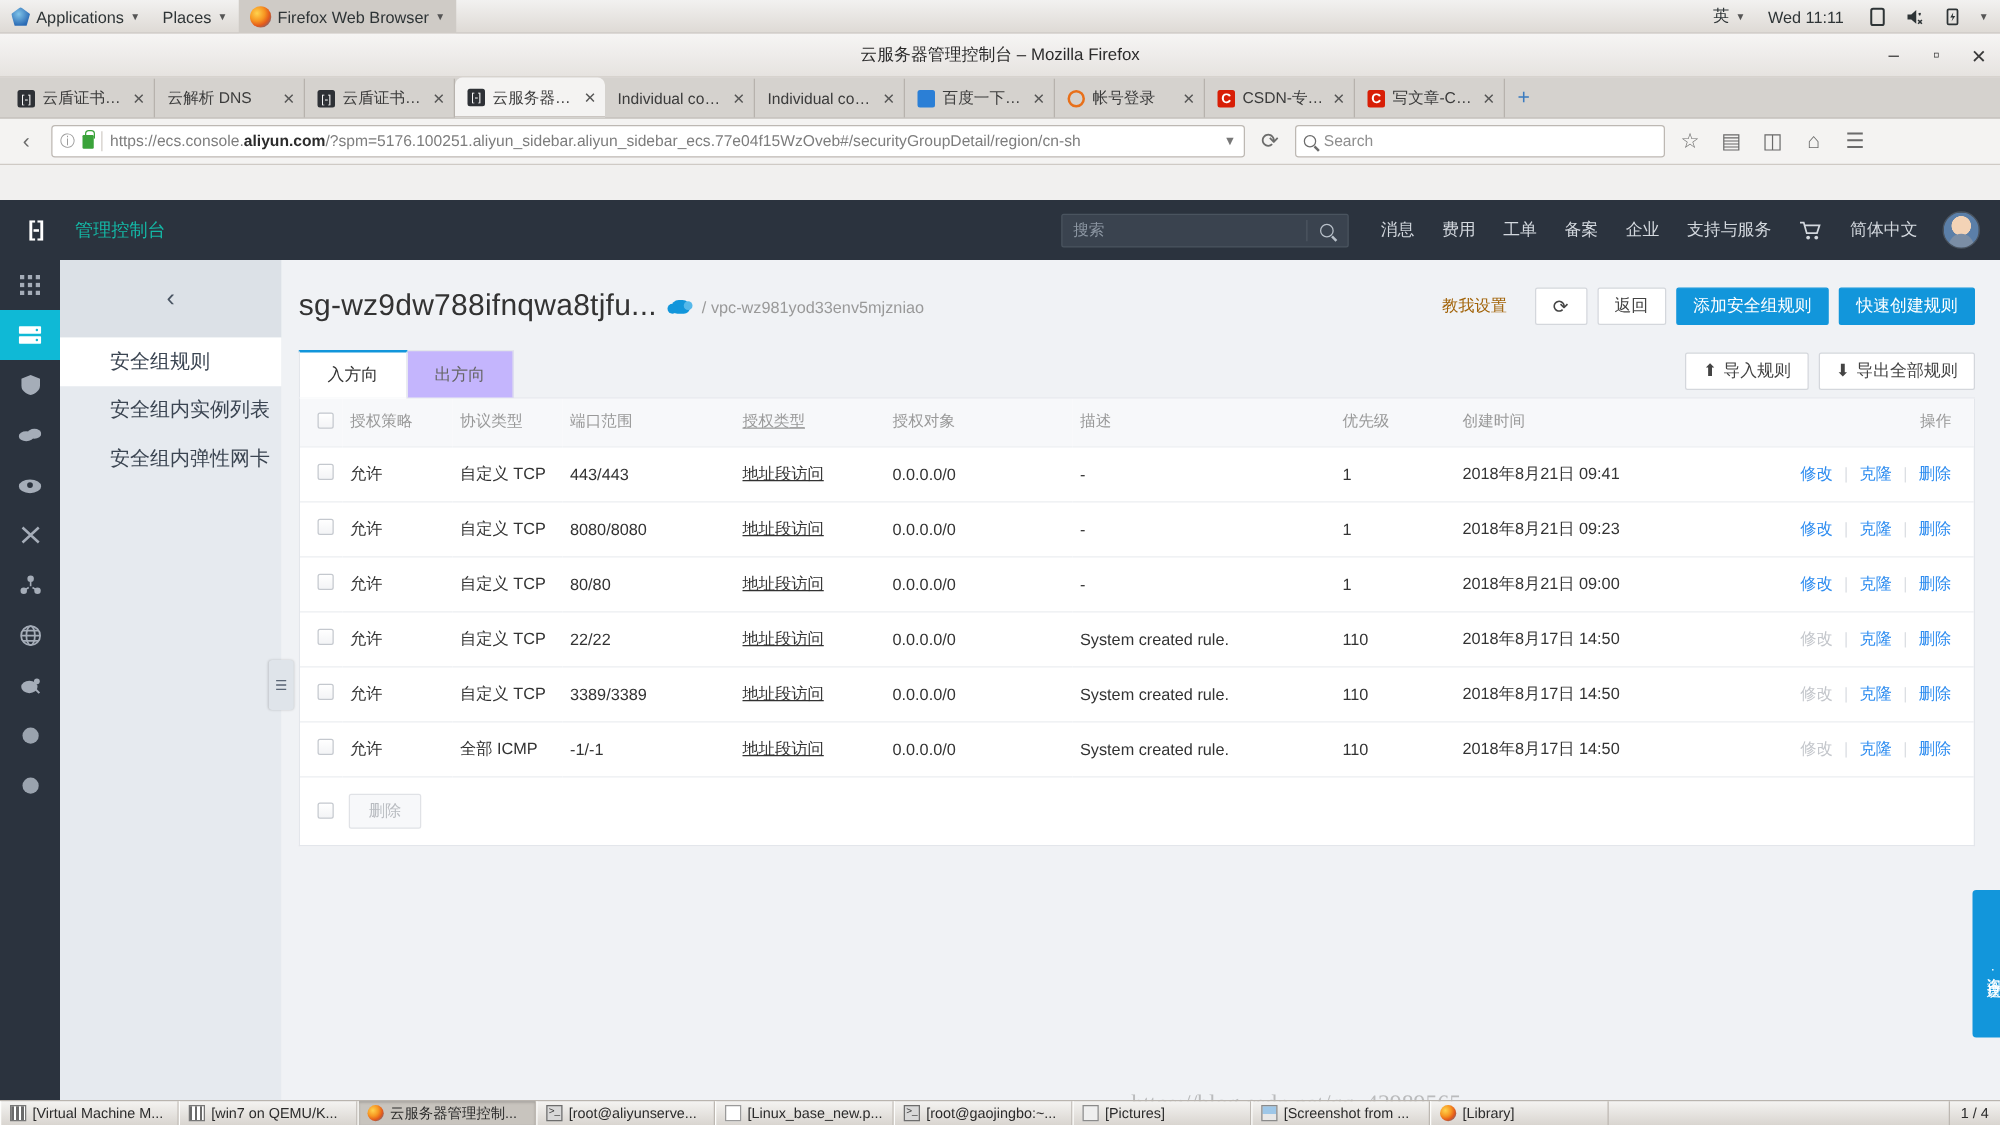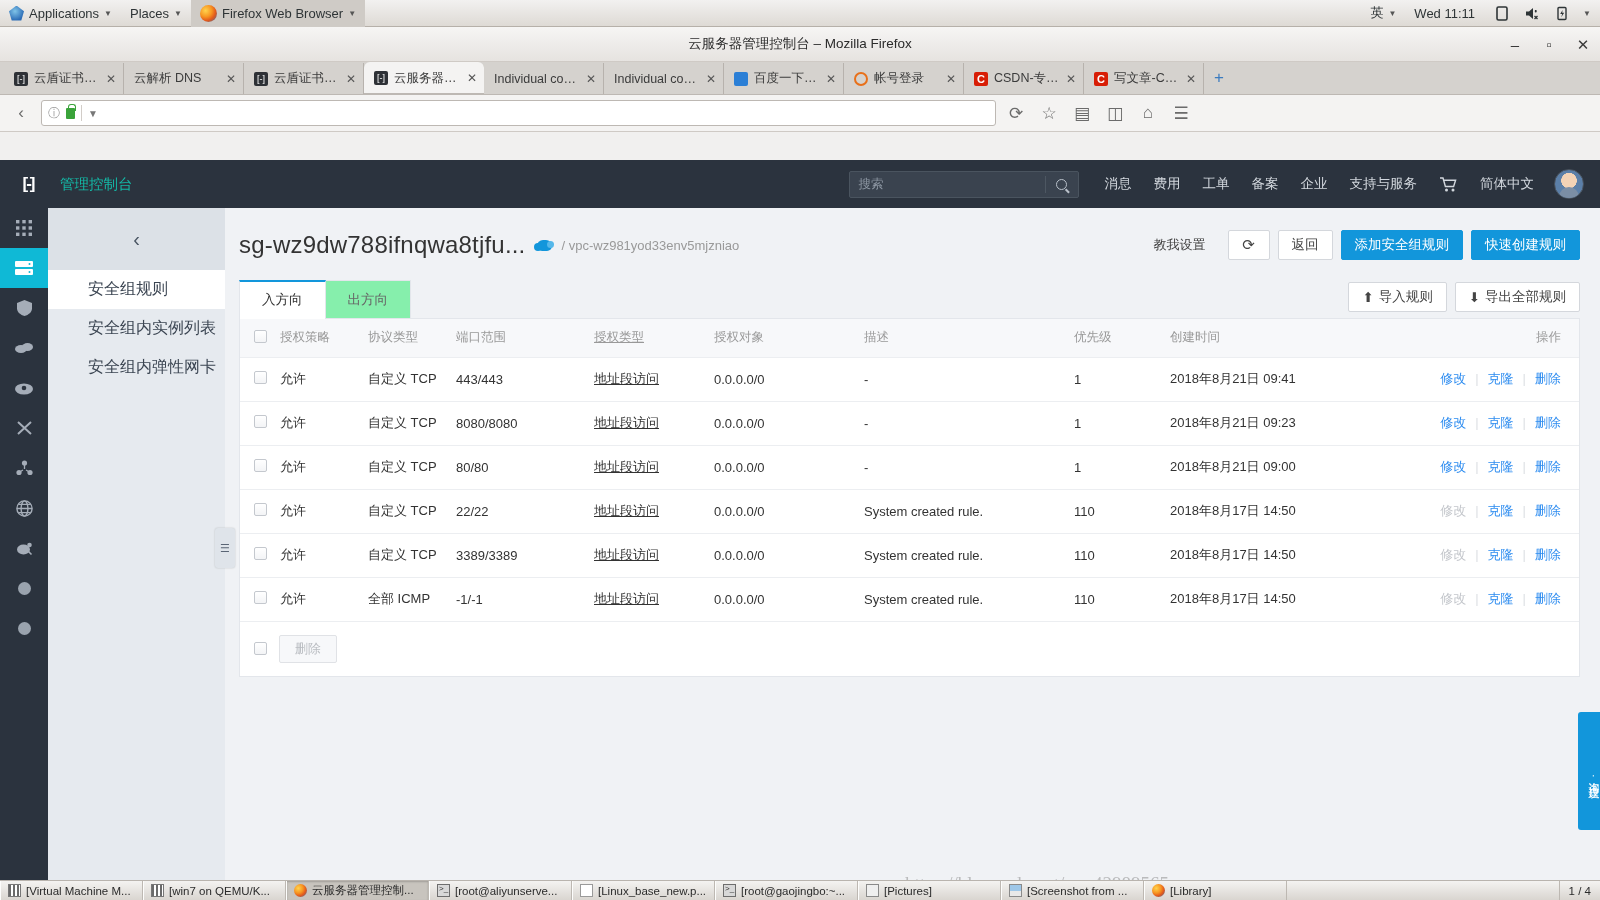--- a/index.html
+++ b/index.html
@@ -142,34 +142,34 @@
   #title-row { display: flex; align-items: center; }
   #sg-title { font-size: 24px; color: #333; font-weight: normal; letter-spacing: .2px; }
   .cloud-ico {
     width: 15px; height: 11px; background: #1296db; border-radius: 6px 6px 5px 5px;
     margin: 0 9px 0 12px; position: relative; flex: 0 0 auto;
   }
   .cloud-ico:before { content:""; position:absolute; left:-3px; top:3px; width:8px; height:8px; background:#1296db; border-radius:50%; }
   .cloud-ico:after { content:""; position:absolute; right:-2px; top:1px; width:7px; height:7px; background:#55b8ea; border-radius:50%; }
   #vpc-name { font-size: 13px; color: #999; }
   #title-row .grow { flex: 1; }
-  #teach { font-size: 13px; color: #404040; margin-right: 14px; }
+  #teach { font-size: 13px; color: #a16207; margin-right: 14px; }
   .btn {
     height: 30px; min-width: 50px; padding: 0 13px; font-size: 13.5px;
     display: flex; align-items: center; justify-content: center;
     border: 1px solid #d4d7dc; background: #fff; color: #444; border-radius: 2px; margin-left: 8px;
     white-space: nowrap;
   }
   .btn.primary { background: #1296db; border-color: #1296db; color: #fff; }
   .btn.icon-only { min-width: 42px; padding: 0; font-size: 15px; color: #444; }
 
   #tabs-row { display: flex; align-items: flex-end; margin-top: 20px; border-bottom: 1px solid #e3e6eb; }
   .ptab {
     padding: 0 22px; height: 38px; display: flex; align-items: center;
-    font-size: 13.5px; color: #666; background: #86efac;
+    font-size: 13.5px; color: #666; background: #c4b5fd;
     border: 1px solid #e3e6eb; border-bottom: none; margin-right: -1px;
   }
   .ptab.sel { background: #fff; color: #333; border-top: 2px solid #1296db; position: relative; }
   .ptab.sel:after { content:""; position:absolute; left:0; right:0; bottom:-1px; height:1px; background:#fff; }
   #tabs-row .grow { flex: 1; }
   #tabs-row .btn { margin-bottom: 6px; }
 
   #panel { background: #fff; border: 1px solid #e3e6eb; border-top: none; margin-top: 0; }
   table { width: 100%; border-collapse: collapse; }
   thead th {
@@ -343,23 +343,28 @@
     </div>
     <span id="newtab">+</span>
   </div>
 
   <div id="navbar">
     <span class="nav-btn">‹</span>
     <div id="urlbox">
       <span style="color:#9a9a9a;font-size:12px;">ⓘ</span>
       <span class="lock"></span>
       <span class="sep-v"></span>
+      <span id="url-text">https://ecs.console.<b>aliyun.com</b>/?spm=5176.100251.aliyun_sidebar.aliyun_sidebar_ecs.77e04f15WzOveb#/securityGroupDetail/region/cn-sh</span>
       <span style="font-size:10px;color:#777;">▼</span>
     </div>
     <span class="nav-btn">⟳</span>
+    <div id="searchbox">
+      <span class="mag"></span>
+      <span>Search</span>
+    </div>
     <span class="nav-btn">☆</span>
     <span class="nav-btn">▤</span>
     <span class="nav-btn">◫</span>
     <span class="nav-btn">⌂</span>
     <span class="nav-btn">☰</span>
   </div>
 
   <div id="console">
 
     <div id="ali-header">

